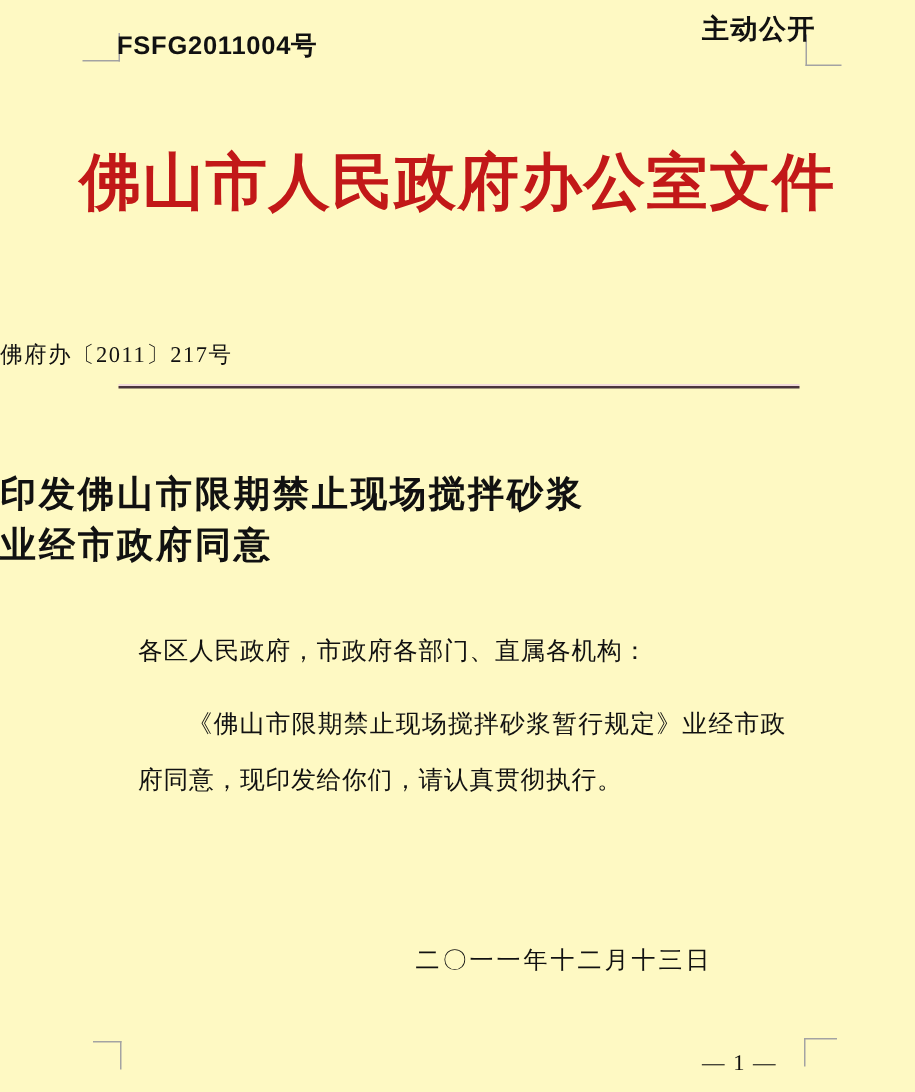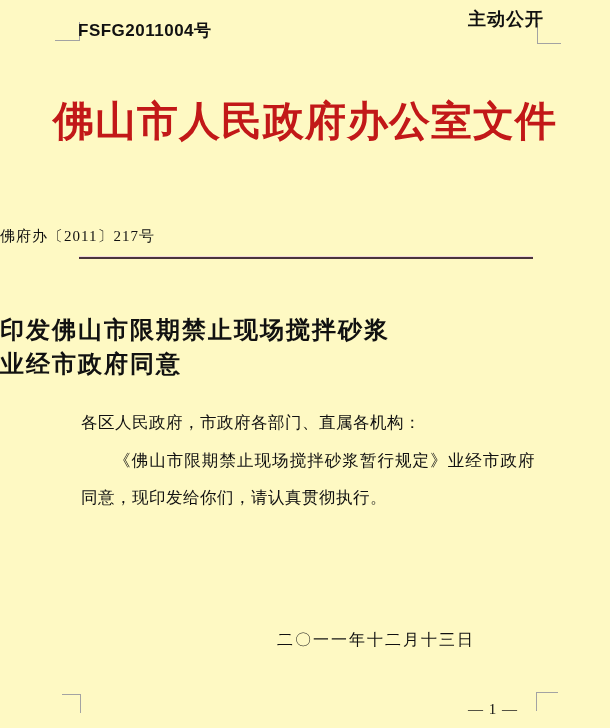--- a/index.html
+++ b/index.html
@@ -68,21 +68,21 @@
     letter-spacing: 2px;
   }
 
   .body-text {
     position: absolute; left: 80px; top: 403px;
     width: 456px;
     font-size: 16.5px; line-height: 37px;
     letter-spacing: 0.5px;
     text-align: justify;
   }
-  .body-text p { margin: 1px; }
+  .body-text p { margin: 12px; }
   .body-text p.indent { text-indent: 2em; }
 
   .date-line {
     position: absolute; right: 135px; top: 630px;
     font-size: 16px; letter-spacing: 2px;
     white-space: nowrap;
   }
 
   .page-number {
     position: absolute; right: 92px; top: 701px;

